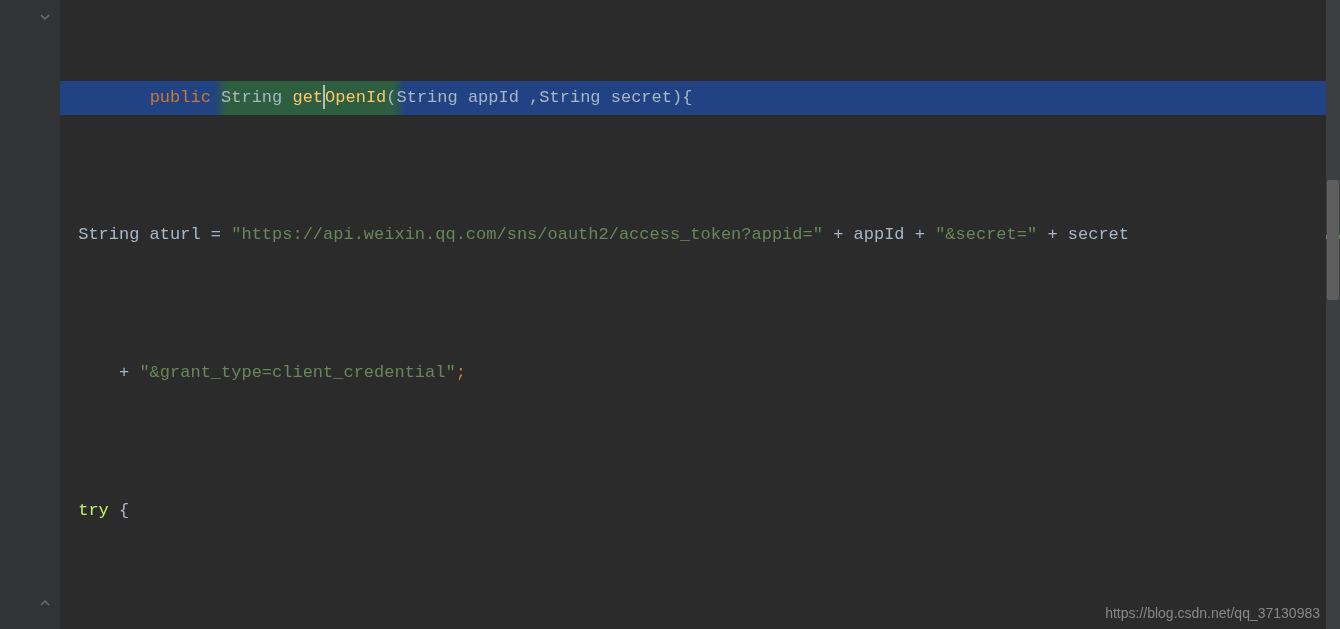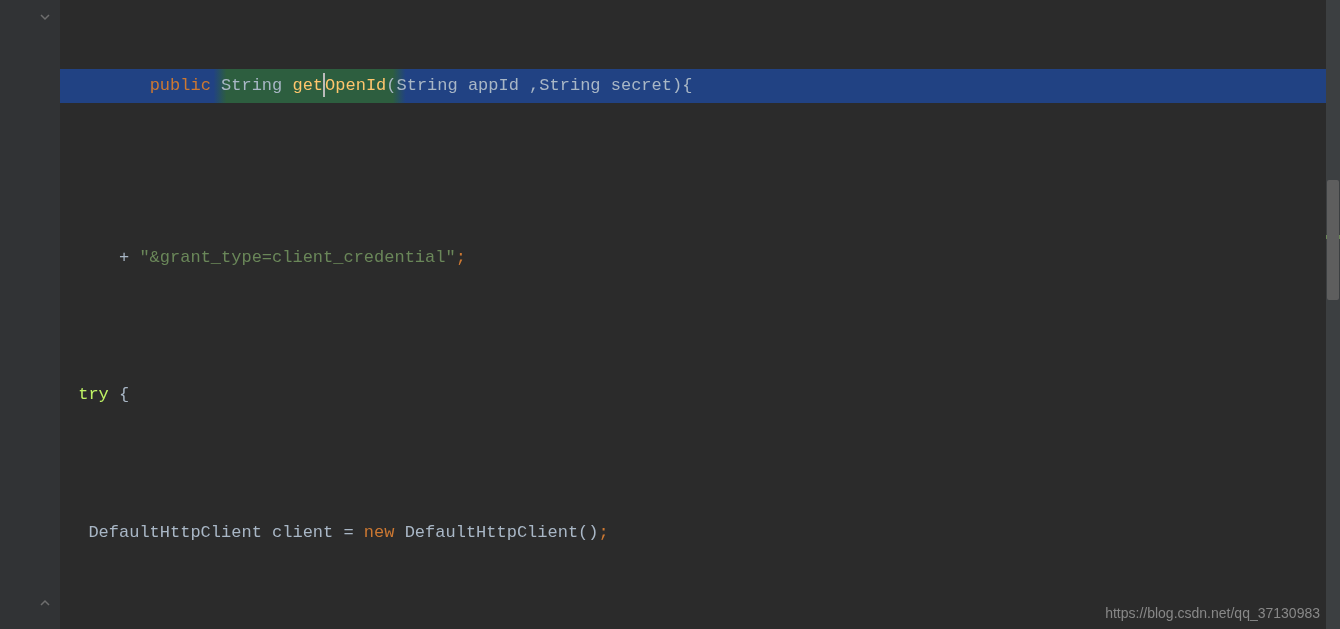--- a/index.html
+++ b/index.html
@@ -49,20 +49,21 @@
     }
     .line {
       height: 34.4px;
       display: flex;
       align-items: center;
       padding-left: 8px;
     }
     .line-highlight {
       background: #214283;
       position: relative;
+      margin-top: 12px;
     }
     .line-highlight::after {
       content: '';
       position: absolute;
       top: 0;
       bottom: 0;
       right: 0;
       left: 0;
       background: linear-gradient(to right, #214283 0%, #2d5e3f 20%, #214283 40%);
       z-index: -1;
@@ -138,20 +139,23 @@
     </div>
   </div>
 
   <div class="code-area">
     <div class="line line-highlight" style="background:linear-gradient(to right, #214283 0%, #214283 12%, #2d5e3f 13%, #2d5e3f 26%, #214283 27%, #214283 100%);">
       <span class="code-text">
         <span class="kw-public">public</span><span> </span><span class="type">String</span><span> </span><span class="method">get<span class="cursor"></span>OpenId</span><span class="paren">(String appId ,String secret){</span>
       </span>
     </div>
     
+    <div class="line">
+      <span class="code-text"> <span class="identifier">String aturl = </span><span class="string">"https://api.weixin.qq.com/sns/oauth2/access_token?appid="</span><span class="identifier"> + appId + </span><span class="string">"&amp;secret="</span><span class="identifier"> + secret </span></span>
+    </div>
     
     <div class="line">
       <span class="code-text"> <span class="identifier">    + </span><span class="string">"&amp;grant_type=client_credential"</span><span class="punct">;</span></span>
     </div>
     
     <div class="line">
       <span class="code-text"> <span class="kw-try">try</span><span class="paren"> {</span></span>
     </div>
     
     <div class="line">

